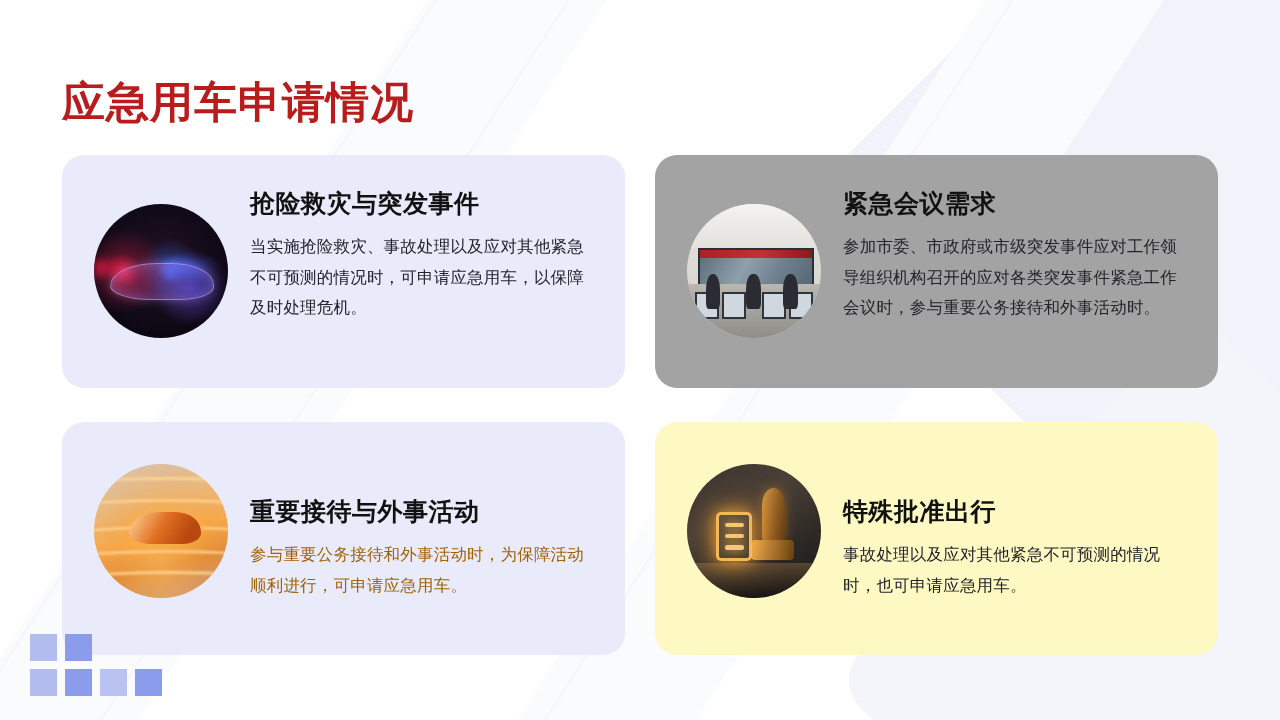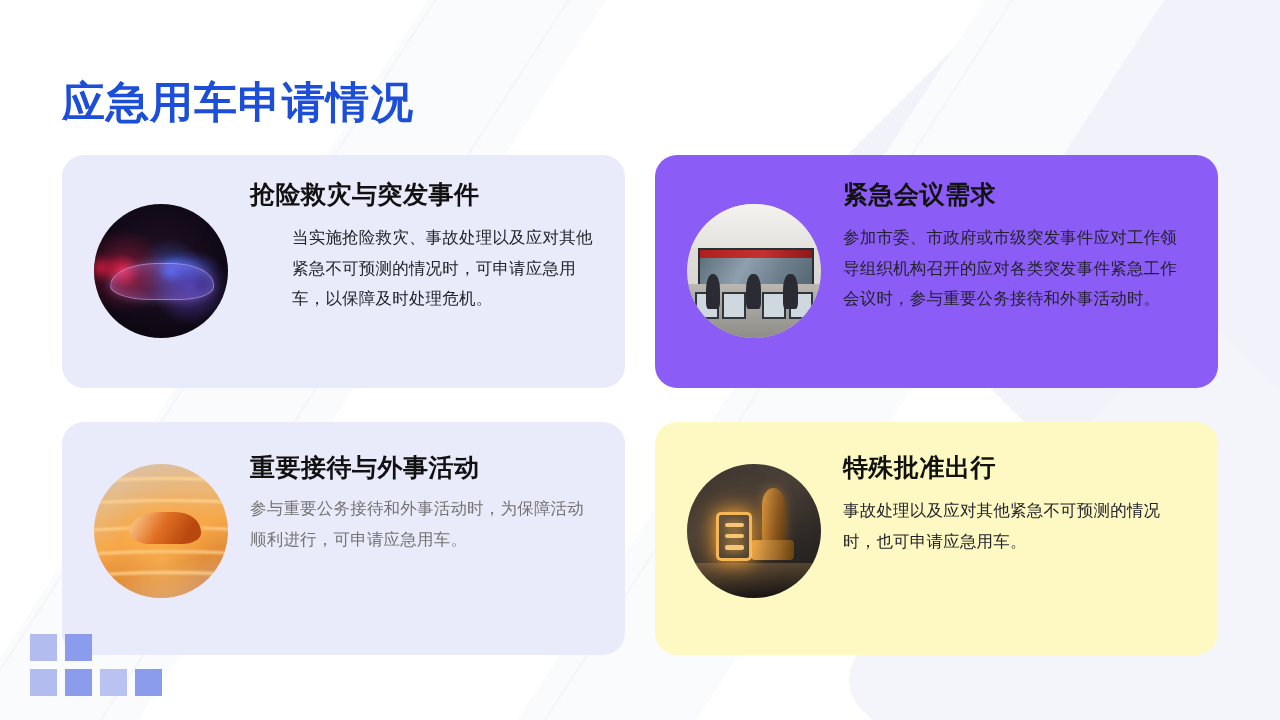--- a/index.html
+++ b/index.html
@@ -104,24 +104,25 @@
     overflow: hidden;
     position: relative;
   }
   .card.row2 .card-thumb {
     margin-top: 42px;
   }
   .card-body {
     flex: 1 1 auto;
     padding-left: 22px;
     padding-right: 30px;
-    padding-top: 24px;
+    padding-top: 33px;
   }
   .card.row2 .card-body {
-    padding-top: 30px;
+    padding-top: 46px;
+    margin-top: 28px;
   }
   .card-title {
     font-size: 25px;
     font-weight: 700;
     color: #111111;
     line-height: 1.25;
     margin: 0 0 12px 0;
     letter-spacing: 0.5px;
   }
   .card-text {
@@ -280,35 +281,35 @@
 <div id="bg-layer">
   <div class="diag-wedge-right"></div>
   <div class="diag-wedge-right2"></div>
   <div class="diag-band" style="left:700px; top:-420px;"></div>
   <div class="diag-band" style="left:1115px; top:-200px;"></div>
   <div class="diag-line" style="left:655px; top:-340px;"></div>
   <div class="diag-line" style="left:905px; top:-520px;"></div>
   <div class="diag-line" style="left:1180px; top:-260px;"></div>
 </div>
 
-<h1 id="page-title" style="color: #1d4ed8;">应急用车申请情况</h1>
+<h1 id="page-title" style="color: #b91c1c;">应急用车申请情况</h1>
 
 <div id="cards-grid">
 
   <div class="card row1" style="background: rgb(234, 235, 250);">
     <div class="card-thumb">
       <div class="thumb-art art-police"></div>
     </div>
     <div class="card-body">
       <div class="card-title">抢险救灾与突发事件</div>
-      <p class="card-text" style="color: rgb(35, 35, 43); margin-left: 42px;">当实施抢险救灾、事故处理以及应对其他紧急不可预测的情况时，可申请应急用车，以保障及时处理危机。</p>
-    </div>
-  </div>
-
-  <div class="card row1" style="background: #8b5cf6; justify-content: center;">
+      <p class="card-text" style="color: rgb(35, 35, 43);">当实施抢险救灾、事故处理以及应对其他紧急不可预测的情况时，可申请应急用车，以保障及时处理危机。</p>
+    </div>
+  </div>
+
+  <div class="card row1" style="background: #a3a3a3; justify-content: center;">
     <div class="card-thumb">
       <div class="thumb-art art-room">
         <div class="ceiling"></div>
         <div class="screenwall"></div>
         <div class="desks"></div>
         <div class="mon" style="left:6%;"></div>
         <div class="mon" style="left:26%;"></div>
         <div class="mon" style="left:56%;"></div>
         <div class="mon" style="left:76%;"></div>
         <div class="person" style="left:14%;"></div>
@@ -328,21 +329,21 @@
         <div class="trail" style="top:10%;"></div>
         <div class="trail" style="top:26%;"></div>
         <div class="trail" style="top:46%;"></div>
         <div class="trail" style="top:64%;"></div>
         <div class="trail" style="top:80%;"></div>
         <div class="car"></div>
       </div>
     </div>
     <div class="card-body">
       <div class="card-title">重要接待与外事活动</div>
-      <p class="card-text" style="color: #737373; font-family: Liberation Mono, monospace;">参与重要公务接待和外事活动时，为保障活动顺利进行，可申请应急用车。</p>
+      <p class="card-text" style="color: #a16207;">参与重要公务接待和外事活动时，为保障活动顺利进行，可申请应急用车。</p>
     </div>
   </div>
 
   <div class="card row2" style="background: #fef9c3;">
     <div class="card-thumb">
       <div class="thumb-art art-stamp">
         <div class="floor"></div>
         <div class="handle"></div>
         <div class="base"></div>
         <div class="glowbox">

